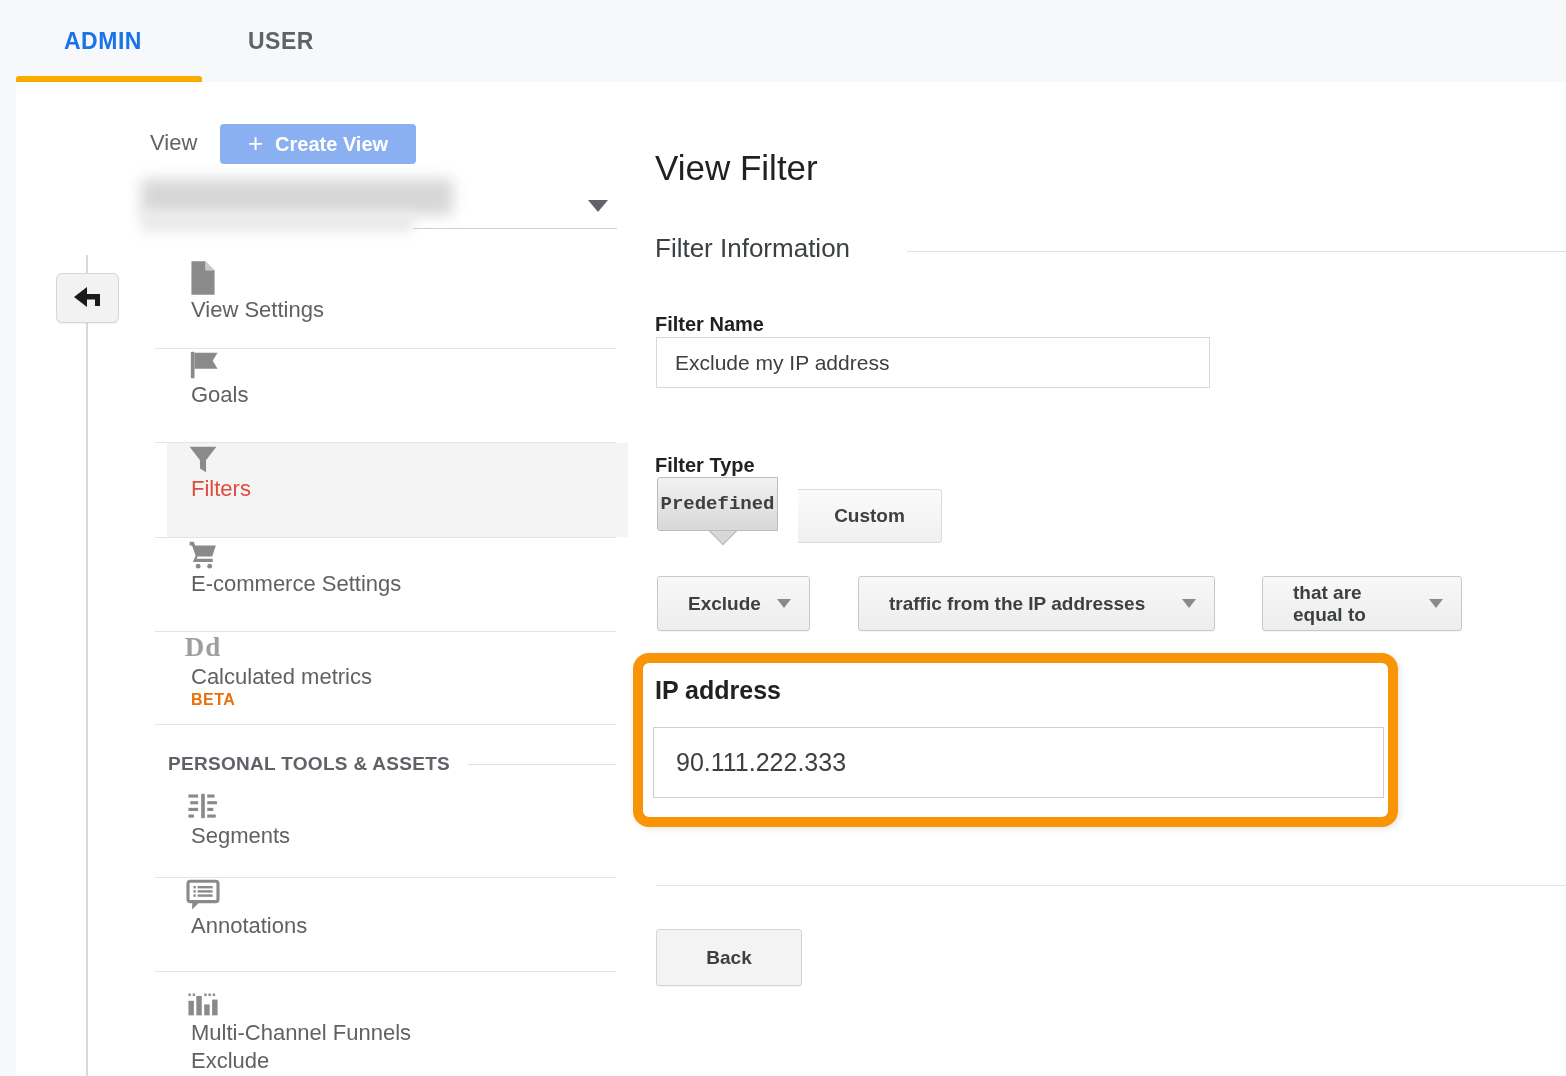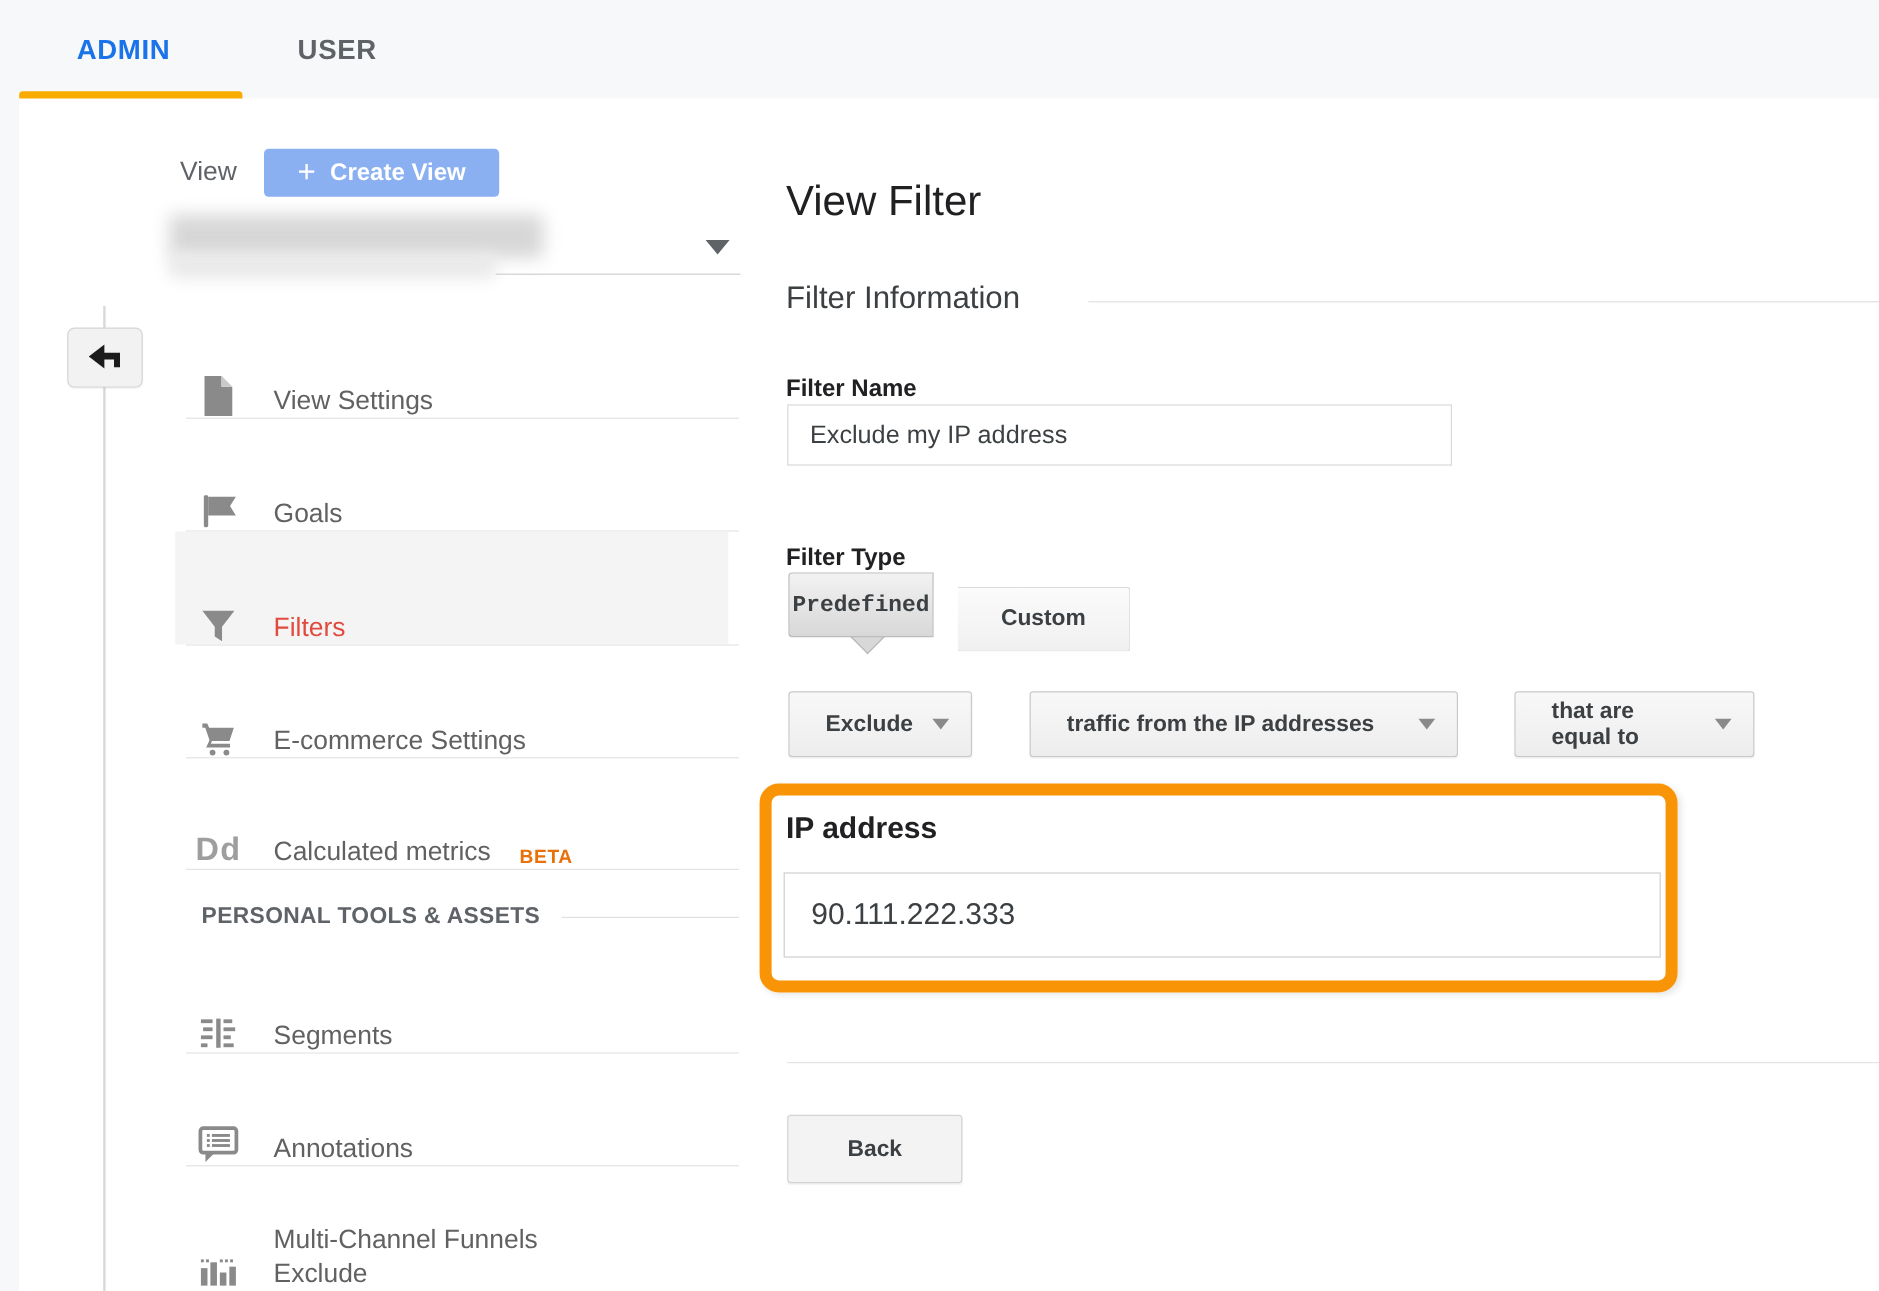--- a/index.html
+++ b/index.html
@@ -28,22 +28,22 @@
                 display:flex; align-items:center; justify-content:center; gap:12px; color:#fff; cursor:pointer; }
   .create-btn .plus { font-size:26px; font-weight:400; line-height:1; margin-top:-2px; }
   .create-btn .lbl { font-size:20px; font-weight:700; }
   .blurA { left:141px; top:179px; width:312px; height:36px; background:#d7d7d7; filter:blur(7px); border-radius:4px; }
   .blurB { left:141px; top:211px; width:272px; height:21px; background:#e9e9e9; filter:blur(6px); border-radius:4px; }
   .sel-caret { left:588px; top:200px; width:0; height:0; border-left:10px solid transparent;
                border-right:10px solid transparent; border-top:12px solid #5f6368; cursor:pointer; }
   .sel-line { left:413px; top:228px; width:204px; height:1px; background:#cfcfcf; }
 
   
-  .navitem { left:146px; width:461px; display:flex; align-items:flex-end; cursor:pointer; }
-  .navitem .ic { width:44px; display:flex; justify-content:center; margin-left:14px; }
+  .navitem { left:167px; width:461px; display:flex; align-items:flex-start; cursor:pointer;flex-direction:column; }
+  .navitem .ic { width:44px; display:flex; justify-content:center; margin-left:14px;font-family:Liberation Serif, serif; }
   .navitem .txt { margin-left:24px; font-size:22px; color:#616161; line-height:28px; }
   .navitem.active { background:#f4f4f4; }
   .navitem.active .txt { color:#e04a3f; }
   .beta { font-size:16px; font-weight:700; color:#e8710a; letter-spacing:.5px; margin-left:24px; }
   .navdiv { left:155px; width:461px; height:1px; background:#e4e4e4; }
   .navheader { left:168px; top:753px; width:448px; display:flex; align-items:center; }
   .navheader .h { font-size:19px; font-weight:700; color:#5f6368; letter-spacing:.3px; }
   .navheader .ln { flex:1; height:1px; background:#e0e0e0; margin-left:18px; }
 
   

